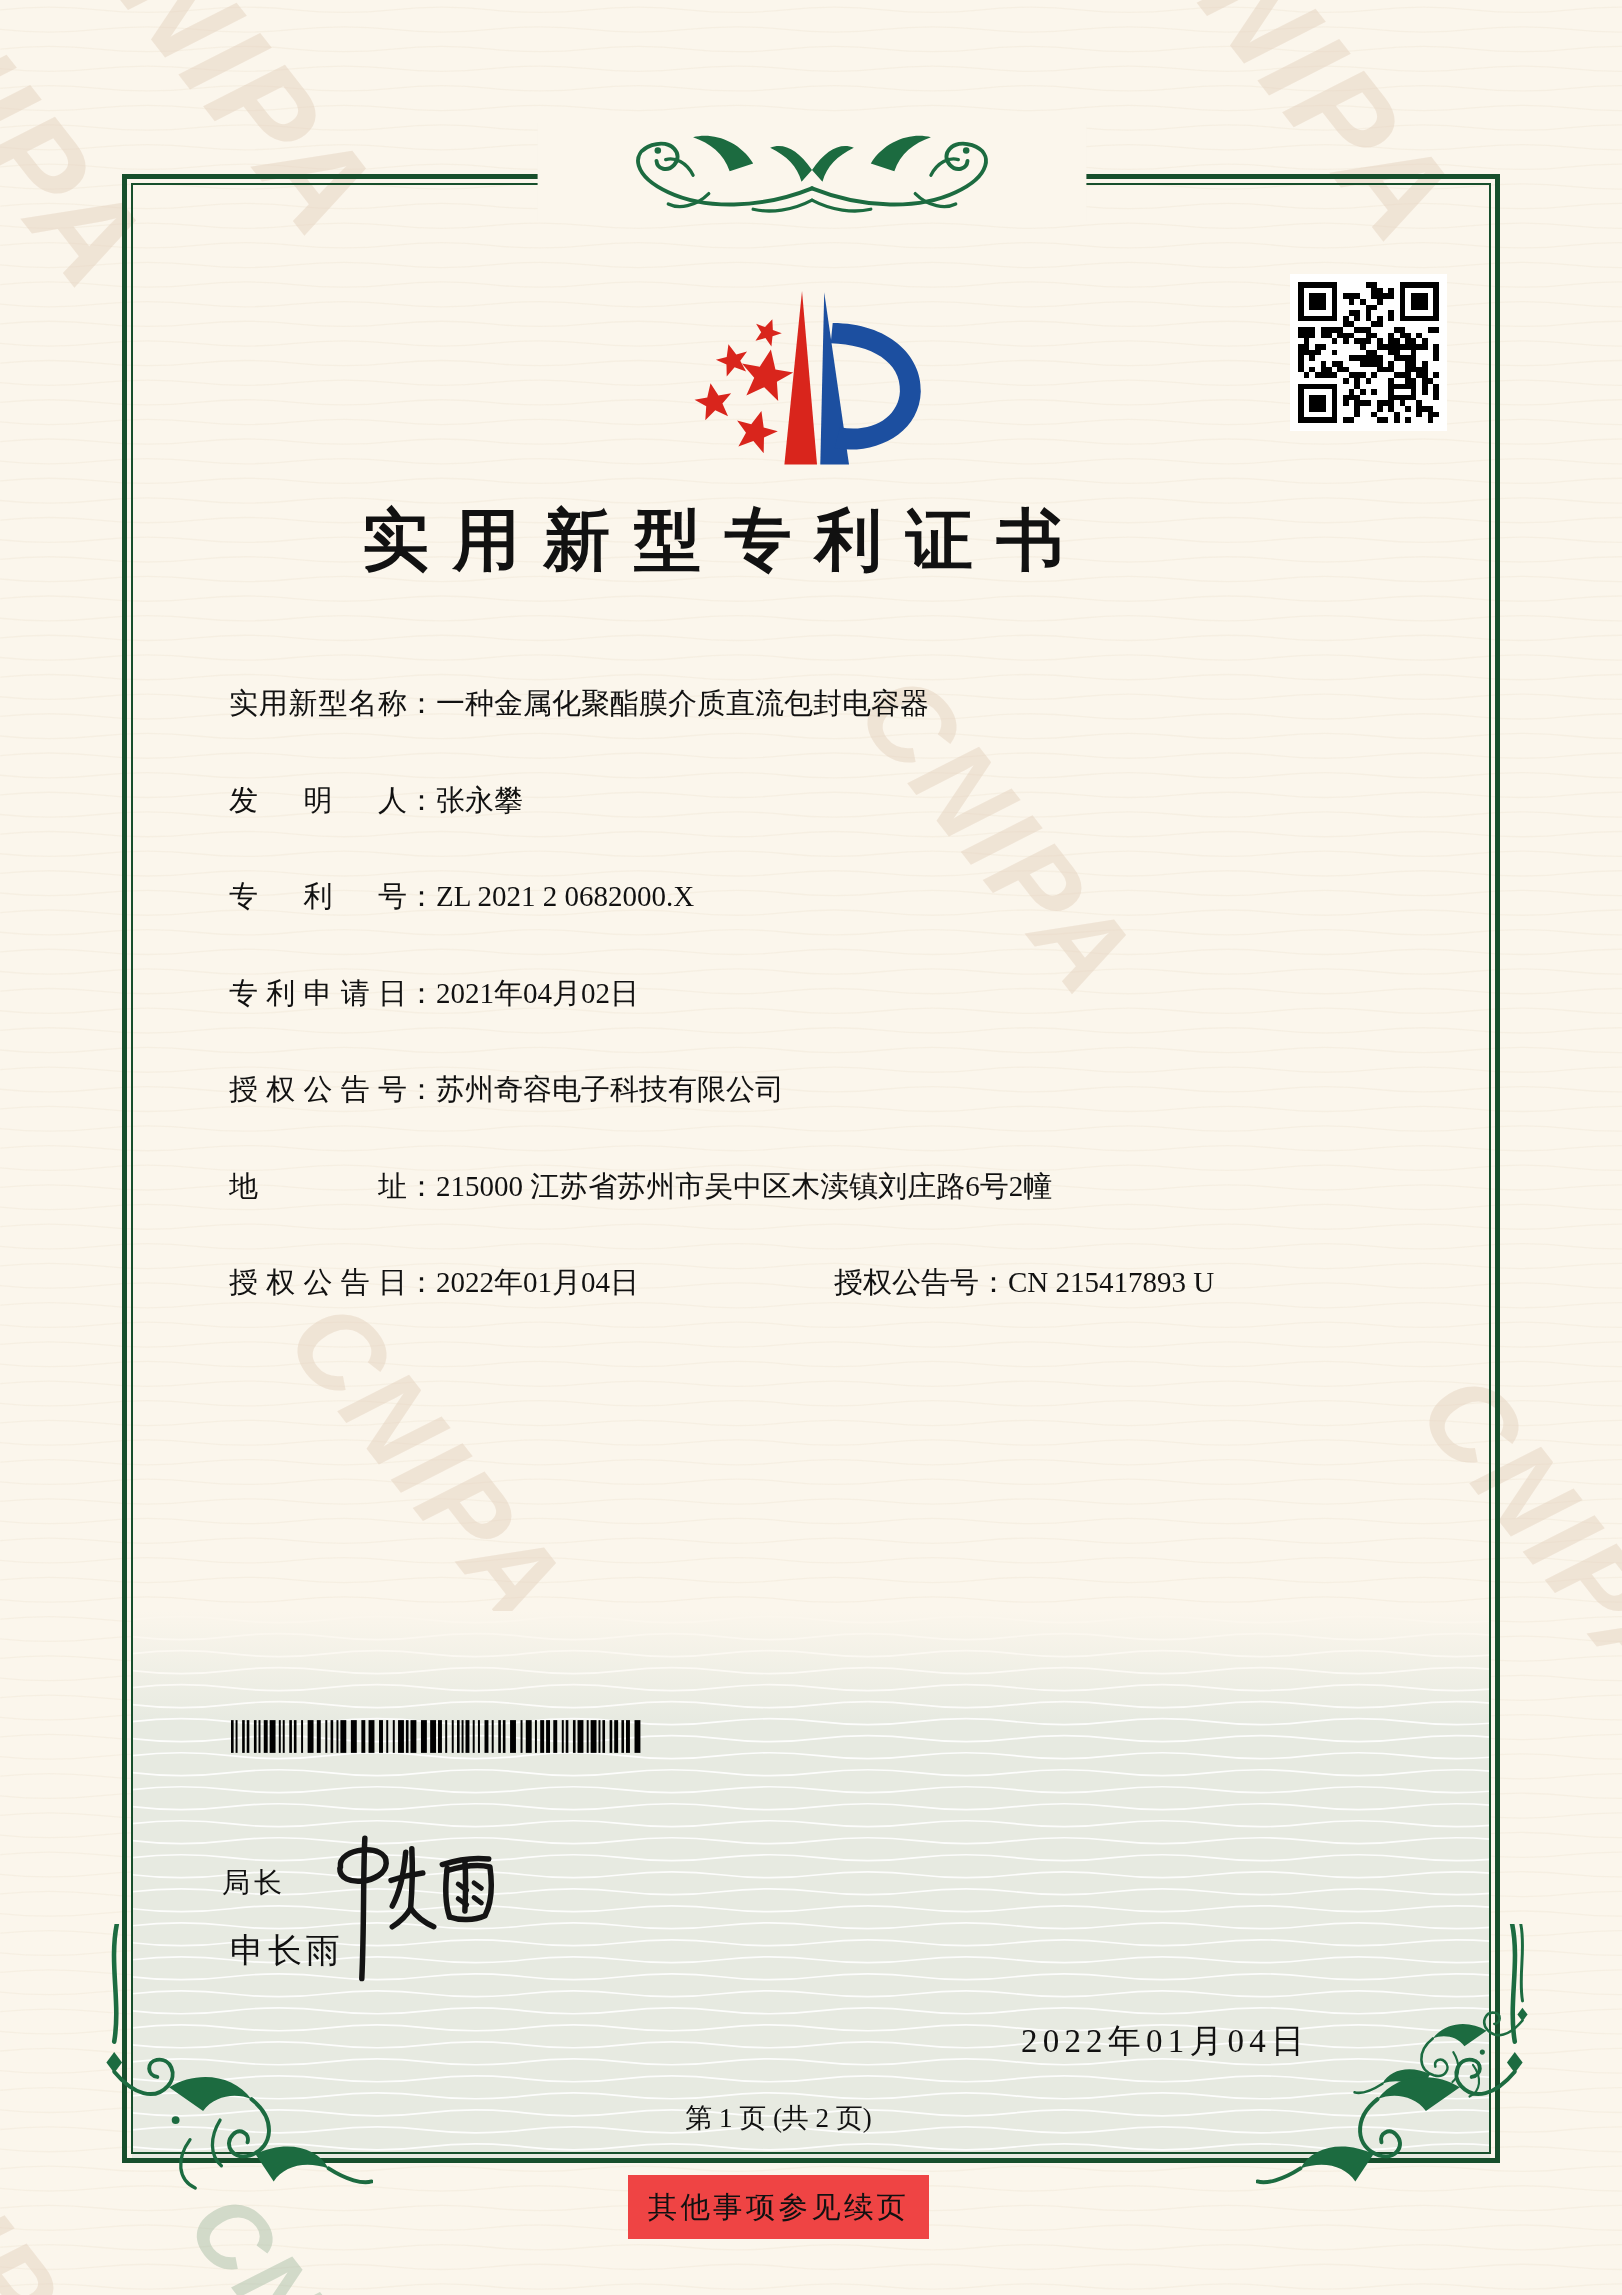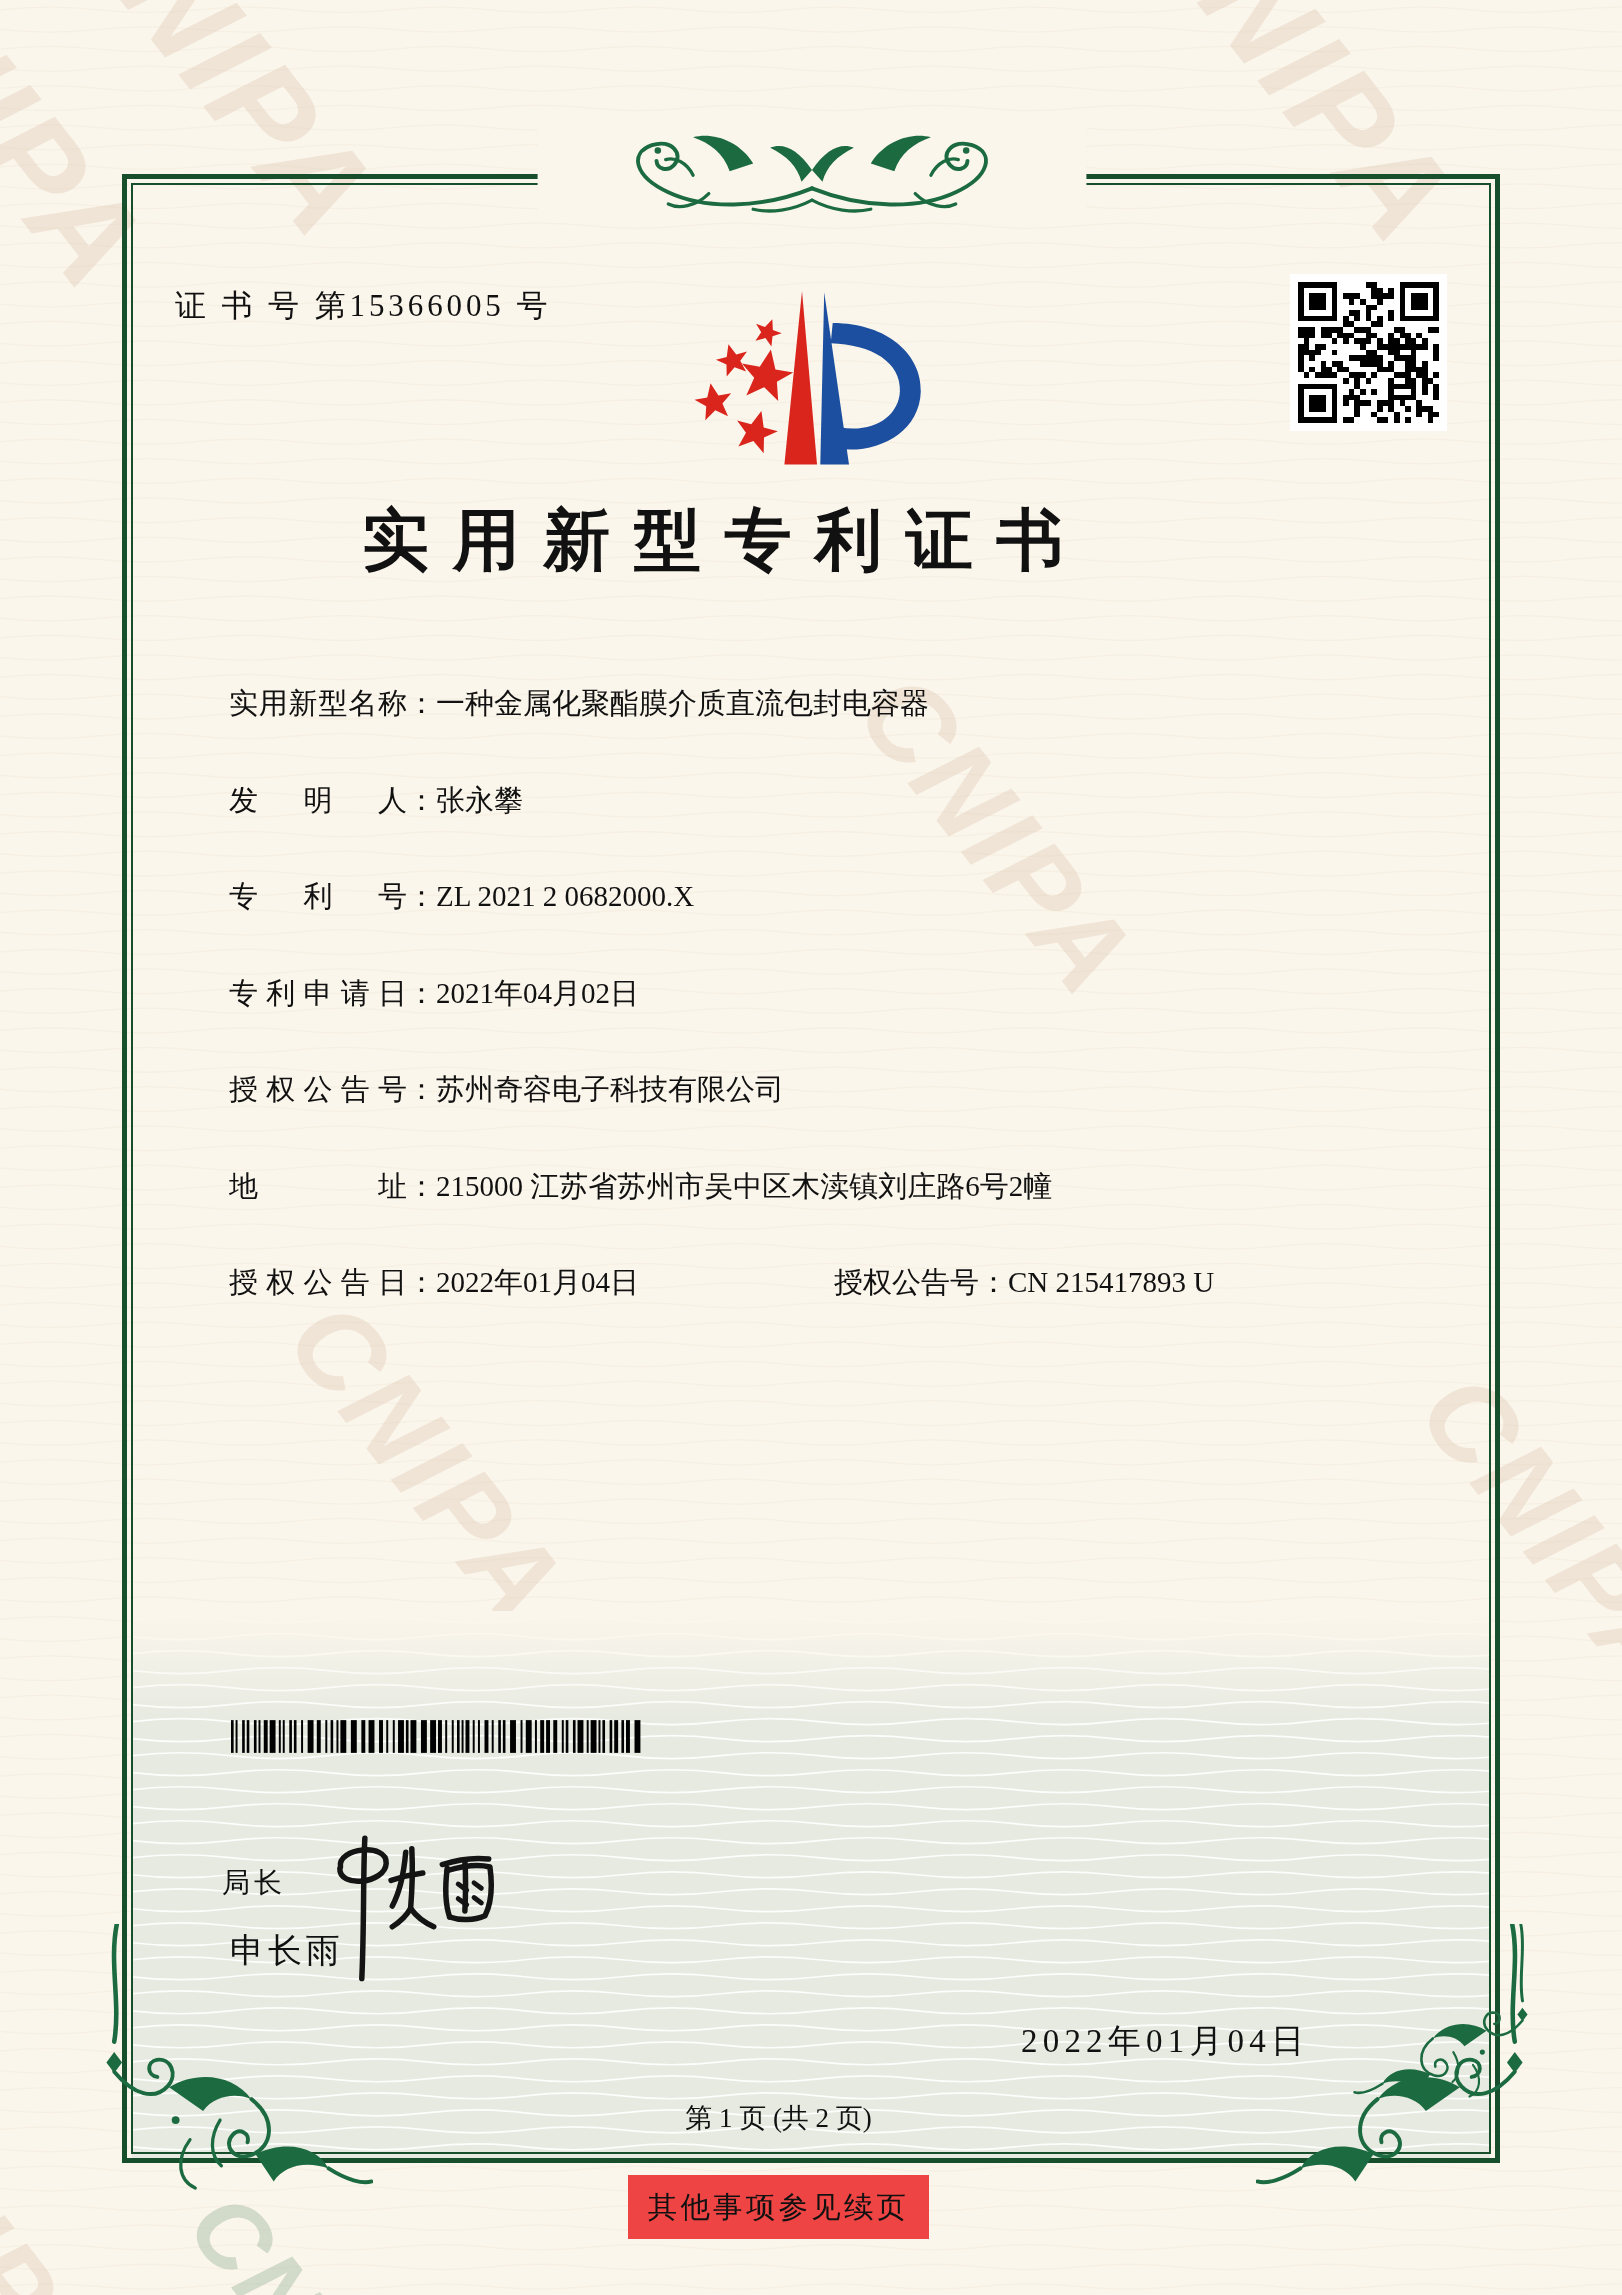--- a/index.html
+++ b/index.html
@@ -277,21 +277,20 @@
       <path d="M38,0 C26,60 44,120 34,180"></path>
       <path d="M34,196 l12,16 l-12,16 l-12,-16 Z" fill="#1c6b40" stroke="none"></path>
       <path d="M34,226 C64,262 96,270 116,248 C132,230 120,204 99,208 C83,211 84,232 100,234" stroke-width="6"></path>
       <path d="M118,250 C160,224 216,230 244,268 C220,258 188,262 170,286 Z" fill="#1c6b40" stroke="none"></path>
       <path d="M244,268 C282,298 278,342 242,354 C216,362 200,338 216,322 C226,312 242,320 238,334" stroke-width="6"></path>
       <path d="M250,352 C296,330 344,340 362,374 C326,362 294,370 278,394 Z" fill="#1c6b40" stroke="none"></path>
       <path d="M362,374 C390,392 414,398 428,394" stroke-width="6"></path>
     </g>
   </svg>
 
-  <div id="cert-number" class="content">证 书 号 第15366005 号</div>
 
   <svg id="logo" class="content" width="237" height="186" viewBox="0 0 362 285">
       <path d="M0,-10 L2.9,-3.1 L9.5,-3.1 L4.2,1.2 L5.9,8.1 L0,4 L-5.9,8.1 L-4.2,1.2 L-9.5,-3.1 L-2.9,-3.1 Z" fill="#d9251c" transform="translate(115,70) scale(2.2) rotate(20)"></path>
       <path d="M0,-10 L2.9,-3.1 L9.5,-3.1 L4.2,1.2 L5.9,8.1 L0,4 L-5.9,8.1 L-4.2,1.2 L-9.5,-3.1 L-2.9,-3.1 Z" fill="#d9251c" transform="translate(62,113) scale(2.6) rotate(-15)"></path>
       <path d="M0,-10 L2.9,-3.1 L9.5,-3.1 L4.2,1.2 L5.9,8.1 L0,4 L-5.9,8.1 L-4.2,1.2 L-9.5,-3.1 L-2.9,-3.1 Z" fill="#d9251c" transform="translate(113,137) scale(4.2) rotate(10)"></path>
       <path d="M0,-10 L2.9,-3.1 L9.5,-3.1 L4.2,1.2 L5.9,8.1 L0,4 L-5.9,8.1 L-4.2,1.2 L-9.5,-3.1 L-2.9,-3.1 Z" fill="#d9251c" transform="translate(33,177) scale(3) rotate(-10)"></path>
       <path d="M0,-10 L2.9,-3.1 L9.5,-3.1 L4.2,1.2 L5.9,8.1 L0,4 L-5.9,8.1 L-4.2,1.2 L-9.5,-3.1 L-2.9,-3.1 Z" fill="#d9251c" transform="translate(97,223) scale(3.4) rotate(15)"></path>
       <path d="M168,6 L191,272 L141,272 Z" fill="#d9251c"></path>
       <path d="M202,8 L240,272 L196,272 Z" fill="#1c4fa0"></path>
       <path d="M215,55 C300,55 352,105 350,160 C348,225 280,258 218,247 L226,215 C278,224 316,198 318,160 C320,115 275,88 212,86 Z" fill="#1c4fa0"></path>

